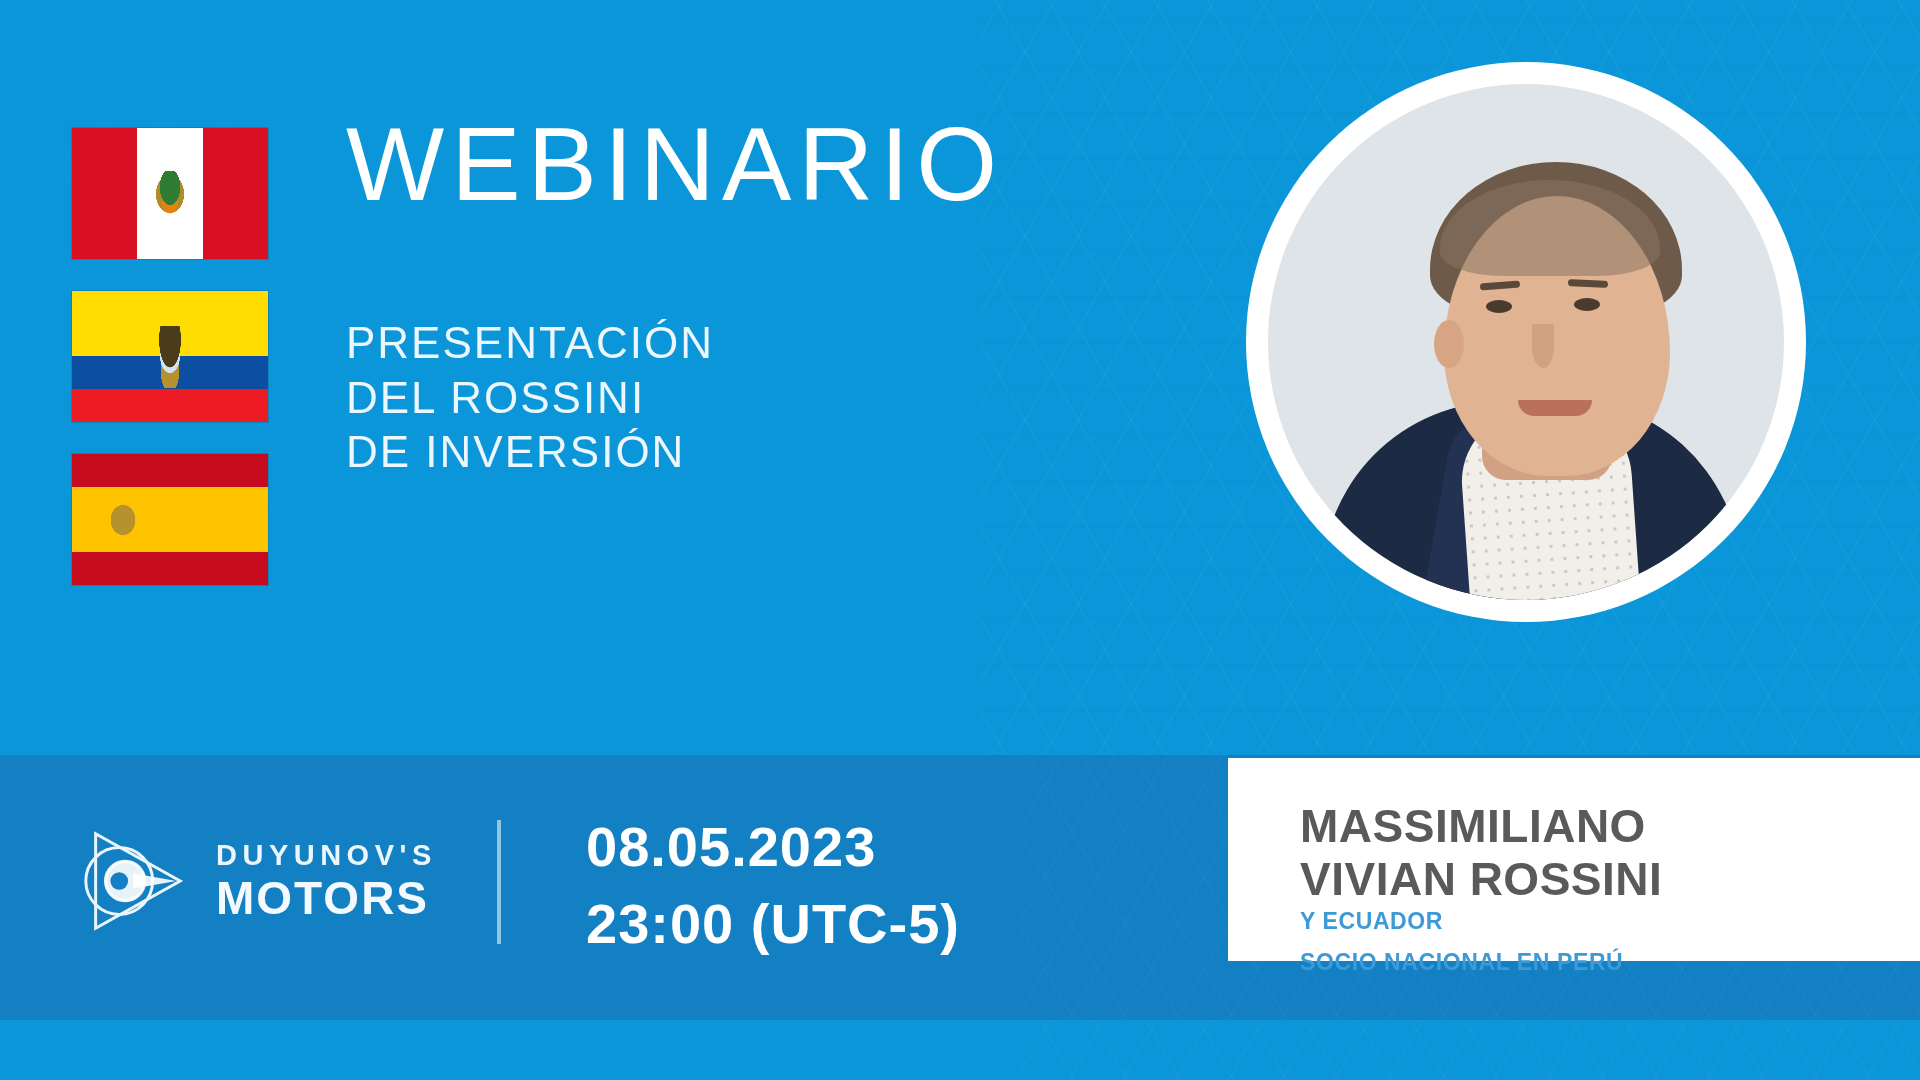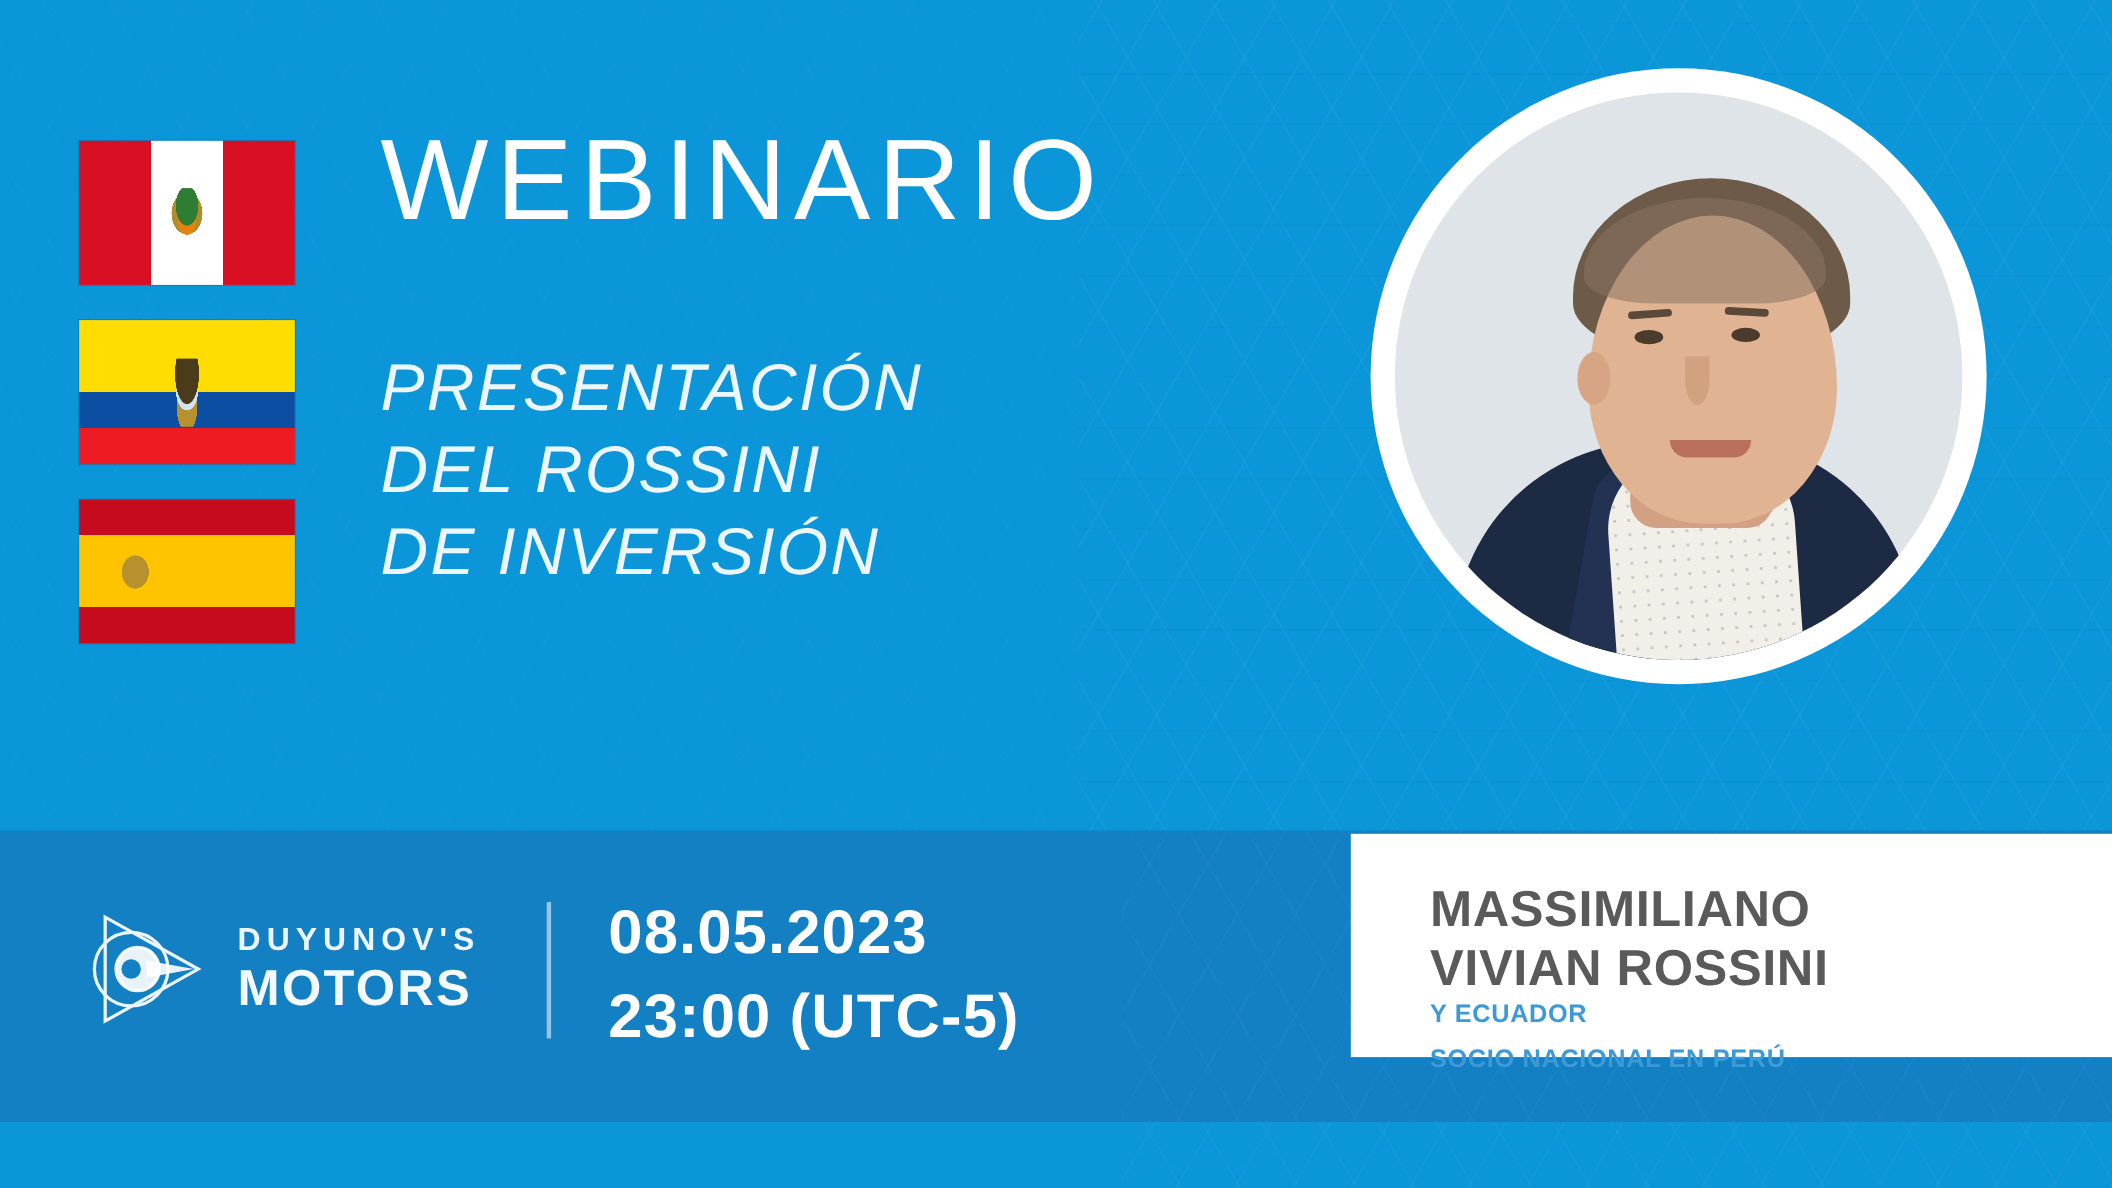--- a/index.html
+++ b/index.html
@@ -50,22 +50,22 @@
                radial-gradient(ellipse at 50% 45%,#c0392b 0 28%,transparent 29%);}
 
   
   .headline{position:absolute;left:346px;top:112px;width:820px;}
   .title{
     font-size:104px;font-weight:400;color:#ffffff;letter-spacing:7px;
     line-height:1.0;margin:0;white-space:nowrap;
   }
   .subtitle{margin:0;padding-top:100px;}
   .sub-line{
-    font-size:60px;font-weight:300;color:rgba(255,255,255,.92);
-    letter-spacing:2px;line-height:1.24;white-space:nowrap;font-style:italic;
+    font-size:44px;font-weight:300;color:rgba(255,255,255,.92);
+    letter-spacing:2px;line-height:1.24;white-space:nowrap;
   }
 
   
   .photo-wrap{
     position:absolute;left:1246px;top:62px;width:560px;height:560px;
     border-radius:50%;background:#ffffff;padding:0;
     box-sizing:border-box;
   }
   .photo{
     position:absolute;left:22px;top:22px;width:516px;height:516px;border-radius:50%;
@@ -114,21 +114,21 @@
 
   
   .logo{position:absolute;left:74px;top:822px;display:flex;align-items:center;gap:24px;}
   .logo-mark{width:118px;height:118px;position:relative;}
   .logo-text{display:flex;flex-direction:column;line-height:1;}
   .logo-top{font-size:29px;font-weight:700;color:rgba(255,255,255,.92);letter-spacing:5.5px;}
   .logo-bottom{font-size:46px;font-weight:700;color:rgba(255,255,255,.95);letter-spacing:2px;margin-top:5px;}
 
   
   .divider{position:absolute;left:497px;top:820px;width:4px;height:124px;background:rgba(255,255,255,.55);}
-  .datetime{position:absolute;left:553px;top:808px;}
+  .datetime{position:absolute;left:586px;top:808px;}
   .dt-line{font-size:56px;font-weight:700;color:#ffffff;letter-spacing:1px;line-height:1.38;white-space:nowrap;}
 
   
   .namecard{position:absolute;left:1228px;top:758px;width:692px;height:203px;background:#ffffff;}
   .nc-inner{position:absolute;left:72px;top:42px;right:18px;}
   .nc-name{font-size:46px;font-weight:700;color:#5a5a5a;letter-spacing:.5px;line-height:1.16;white-space:nowrap;}
   .nc-role{font-size:23px;font-weight:700;color:#3d9ad6;letter-spacing:.6px;line-height:1.26;margin-top:12px;white-space:nowrap;}
 </style>
 </head>
 <body>

